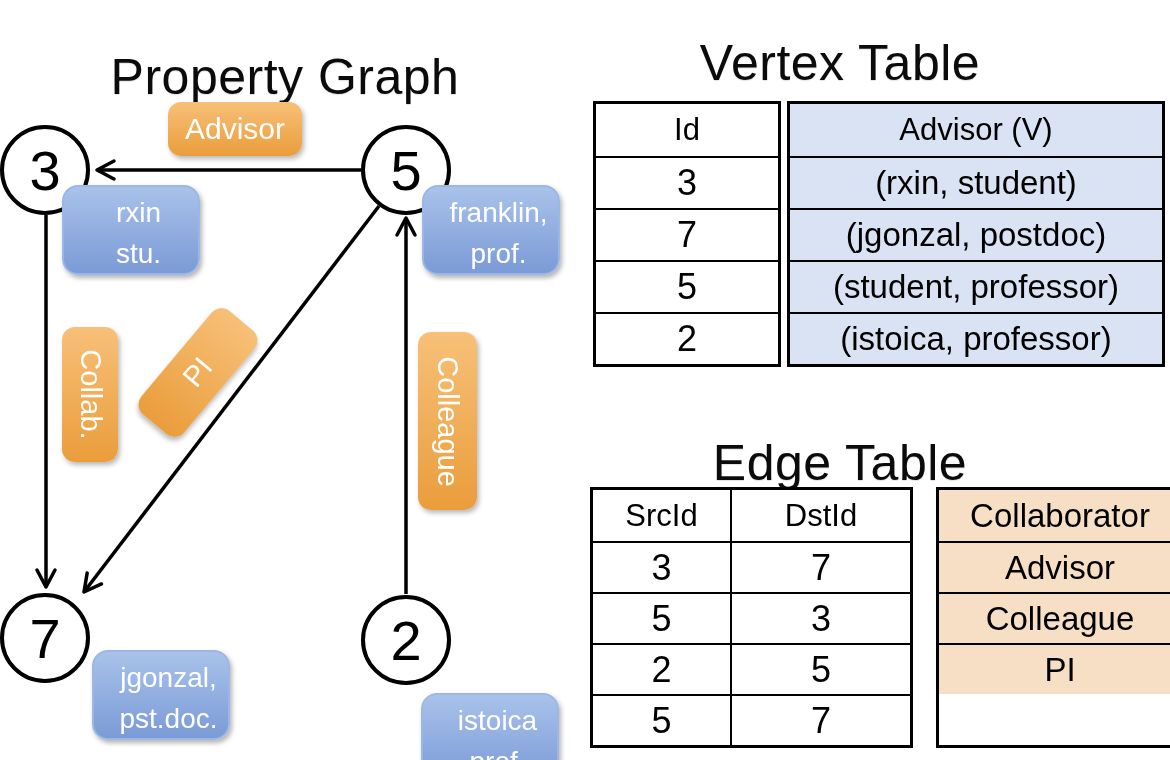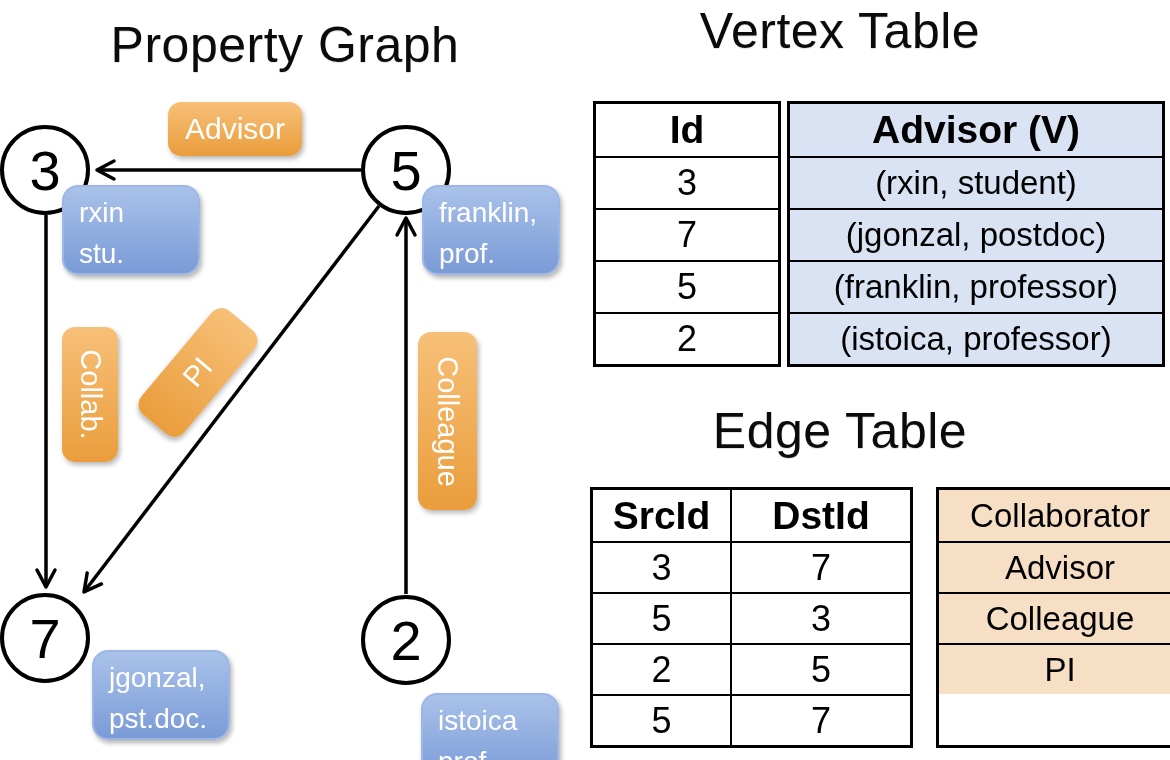--- a/index.html
+++ b/index.html
@@ -5,20 +5,21 @@
   html,body { margin:0; padding:0; background:#fff; }
   .canvas {
     position:relative; width:1170px; height:760px; overflow:hidden;
     font-family:"Liberation Sans", sans-serif; background:#fff; color:#000;
   }
   
   .big-title {
     position:absolute; text-align:center; font-size:50px; font-weight:300;
     letter-spacing:0.5px; color:#0b0b0b; white-space:nowrap;
     text-shadow:0 1px 1px rgba(0,0,0,0.12);
+    margin-top:32px;
   }
   .graph-title  { left:35px;  top:16px;  width:500px; }
   .vertex-title { left:600px; top:2px;  width:480px; }
   .edge-title   { left:600px; top:402px; width:480px; }
 
   
   .edges-layer { position:absolute; left:0; top:0; z-index:1; }
   .node-circle {
     position:absolute; width:90px; height:90px; box-sizing:border-box;
     border:4px solid #000; border-radius:50%; background:#fff; z-index:2;
@@ -44,41 +45,41 @@
   .pill-pi        { left:170px; top:305px; width:56px;  height:135px; transform:rotate(40deg); }
   .vtext-cw  { transform:rotate(90deg);  white-space:nowrap; }
   .vtext-ccw { transform:rotate(-90deg); white-space:nowrap; }
 
   
   .node-box {
     position:absolute; z-index:4; width:138px; height:90px; box-sizing:border-box;
     border:2px solid var(--node-box-border); border-radius:16px;
     background:linear-gradient(180deg, var(--node-box-top) 0%, var(--node-box-bottom) 100%);
     box-shadow:2px 3px 5px rgba(0,0,0,0.3);
-    color:#fff; font-size:28px; line-height:41px; padding:5px 0 0 15px;
+    color:#fff; font-size:28px; line-height:41px; padding:5px 0 0 15px;text-align:center;
   }
   .box-rxin     { left:62px;  top:185px; }
   .box-franklin { left:422px; top:185px; }
   .box-jgonzal  { left:56px;  top:650px;margin-left:36px; }
   .box-istoica  { left:421px; top:650px;margin-top:43px; }
 
   
   .tbl { position:absolute; display:flex; z-index:2; }
   .vertex-tbl { left:593px; top:101px; gap:6px; }
   .edge-tbl   { left:590px; top:487px; gap:23px; }
   .tcol {
     box-sizing:border-box; border:3px solid #000; background:#fff;
   }
   .tcell {
     box-sizing:border-box; border-top:2px solid #000;
     display:flex; align-items:center; justify-content:center;
     font-size:33px; white-space:nowrap;
   }
   .tcell:first-child { border-top:none; }
-  .th { font-weight:bold; font-size:39px; }
+  .th { font-weight:normal; font-size:31px; }
   .num { font-size:36px; }
   .vertex-tbl .tcell { height:52px; }
   .edge-tbl .tcell   { height:51px; }
   .id-col   { width:188px; }
   .vprop-col{ width:378px; }
   .vprop-col .tcell { background:var(--vertex-cell); }
   .srcdst-col { display:flex; padding:0; }
   .subcol { width:137px; }
   .subcol.dst { width:180px;border-radius:31px; }
   .subcol.dst .tcell { border-left:2px solid #000; }
@@ -154,21 +155,21 @@
       <div class="tcell th">Id</div>
       <div class="tcell num">3</div>
       <div class="tcell num">7</div>
       <div class="tcell num">5</div>
       <div class="tcell num">2</div>
     </div>
     <div class="tcol vprop-col">
       <div class="tcell th">Advisor (V)</div>
       <div class="tcell">(rxin, student)</div>
       <div class="tcell">(jgonzal, postdoc)</div>
-      <div class="tcell">(franklin, professor)</div>
+      <div class="tcell">(student, professor)</div>
       <div class="tcell">(istoica, professor)</div>
     </div>
   </div>
 
   <div class="tbl edge-tbl">
     <div class="tcol srcdst-col">
       <div class="subcol">
         <div class="tcell th">SrcId</div>
         <div class="tcell num">3</div>
         <div class="tcell num">5</div>

